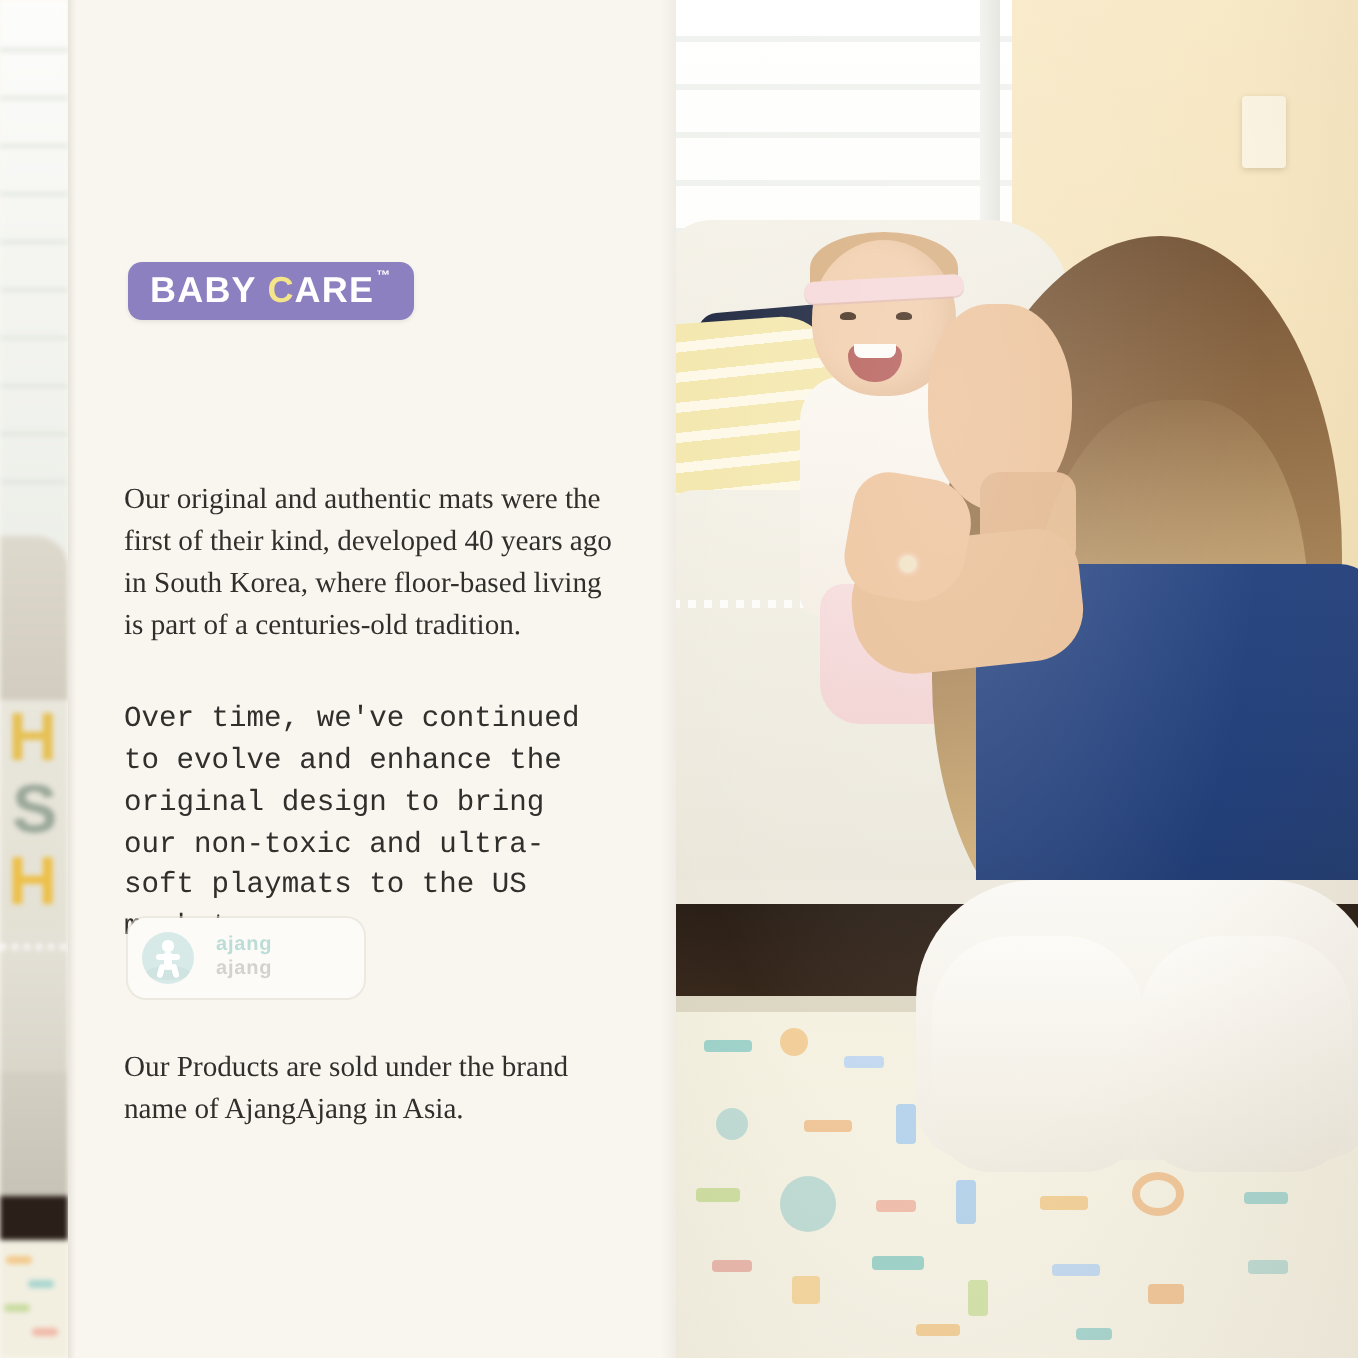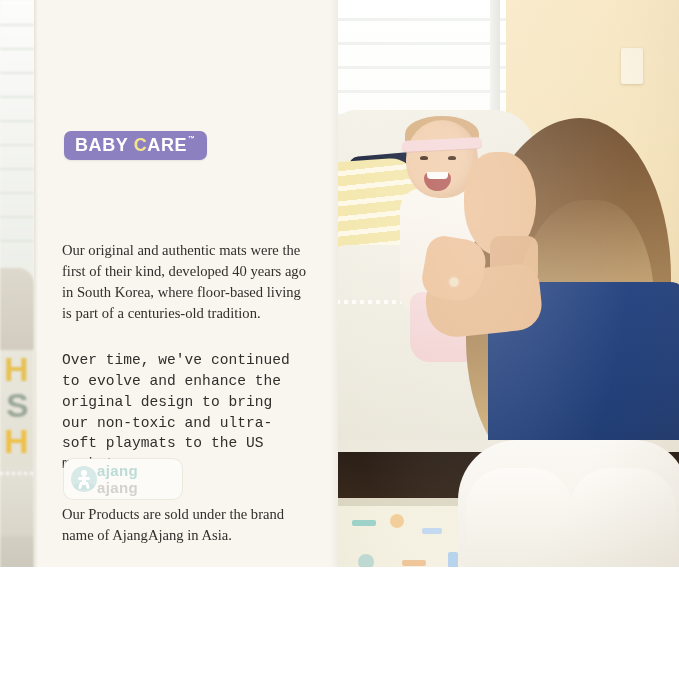--- a/index.html
+++ b/index.html
@@ -4,21 +4,21 @@
 <style>
   * { margin:0; padding:0; box-sizing:border-box; }
   html,body{ width:679px; height:679px; overflow:hidden; }
   body{
     font-family:"Liberation Serif", serif;
     background:#ffffff;
   }
   .canvas{
     position:relative;
     width:679px;
-    height:567px;
+    height:679px;
     overflow:hidden;
     background:#faf7f1;
   }
 
   
   .left-strip{
     position:absolute; left:0; top:0; width:34px; height:679px;
     overflow:hidden;
     background:#eef0ec;
     filter:blur(1.2px);
@@ -115,21 +115,21 @@
   }
 
   
   .para{
     position:absolute; left:62px; width:244px;
     font-family:"Liberation Serif", serif;
     font-size:14.6px; line-height:1.43; color:#312f2c;
   }
   .para-1{ top:240px; }
   .para-2{ top:350px;font-family:Liberation Mono, monospace; }
-  .para-3{ top:504px; }
+  .para-3{ top:524px; }
 
   
   .ajang{
     position:absolute; left:64px; top:459px;
     width:118px; height:40px;
     background:#fcfbf7;
     border-radius:9px;
     display:flex; align-items:center;
     box-shadow:0 0 0 1px rgba(225,222,212,.55);
   }
@@ -154,23 +154,23 @@
     position:absolute; top:16px; width:2.8px; height:7px;
     background:#ffffff; border-radius:2px;
   }
   .ajang-mark .leg.l{ left:8px; transform:rotate(16deg); }
   .ajang-mark .leg.r{ right:8px; transform:rotate(-16deg); }
   .ajang-mark .ground{
     position:absolute; left:2px; bottom:2px; width:22px; height:7px;
     background:#cfe3e1; border-radius:50%;
   }
   .ajang-words{
-    margin-left:0; line-height:1.0;
+    margin-left:11px; line-height:1.0;
     font-family:"Liberation Sans",sans-serif;
-    font-weight:700; font-size:15px; letter-spacing:.4px;
+    font-weight:700; font-size:10px; letter-spacing:.4px;
   }
   .ajang-words .w1{ color:#bcdcd8; display:block; }
   .ajang-words .w2{ color:#d4d2cd; display:block; margin-top:2px; }
 
   
   .photo{
     position:absolute; left:338px; top:0; width:341px; height:679px;
     overflow:hidden;
     background:#f5ecd8;
   }

